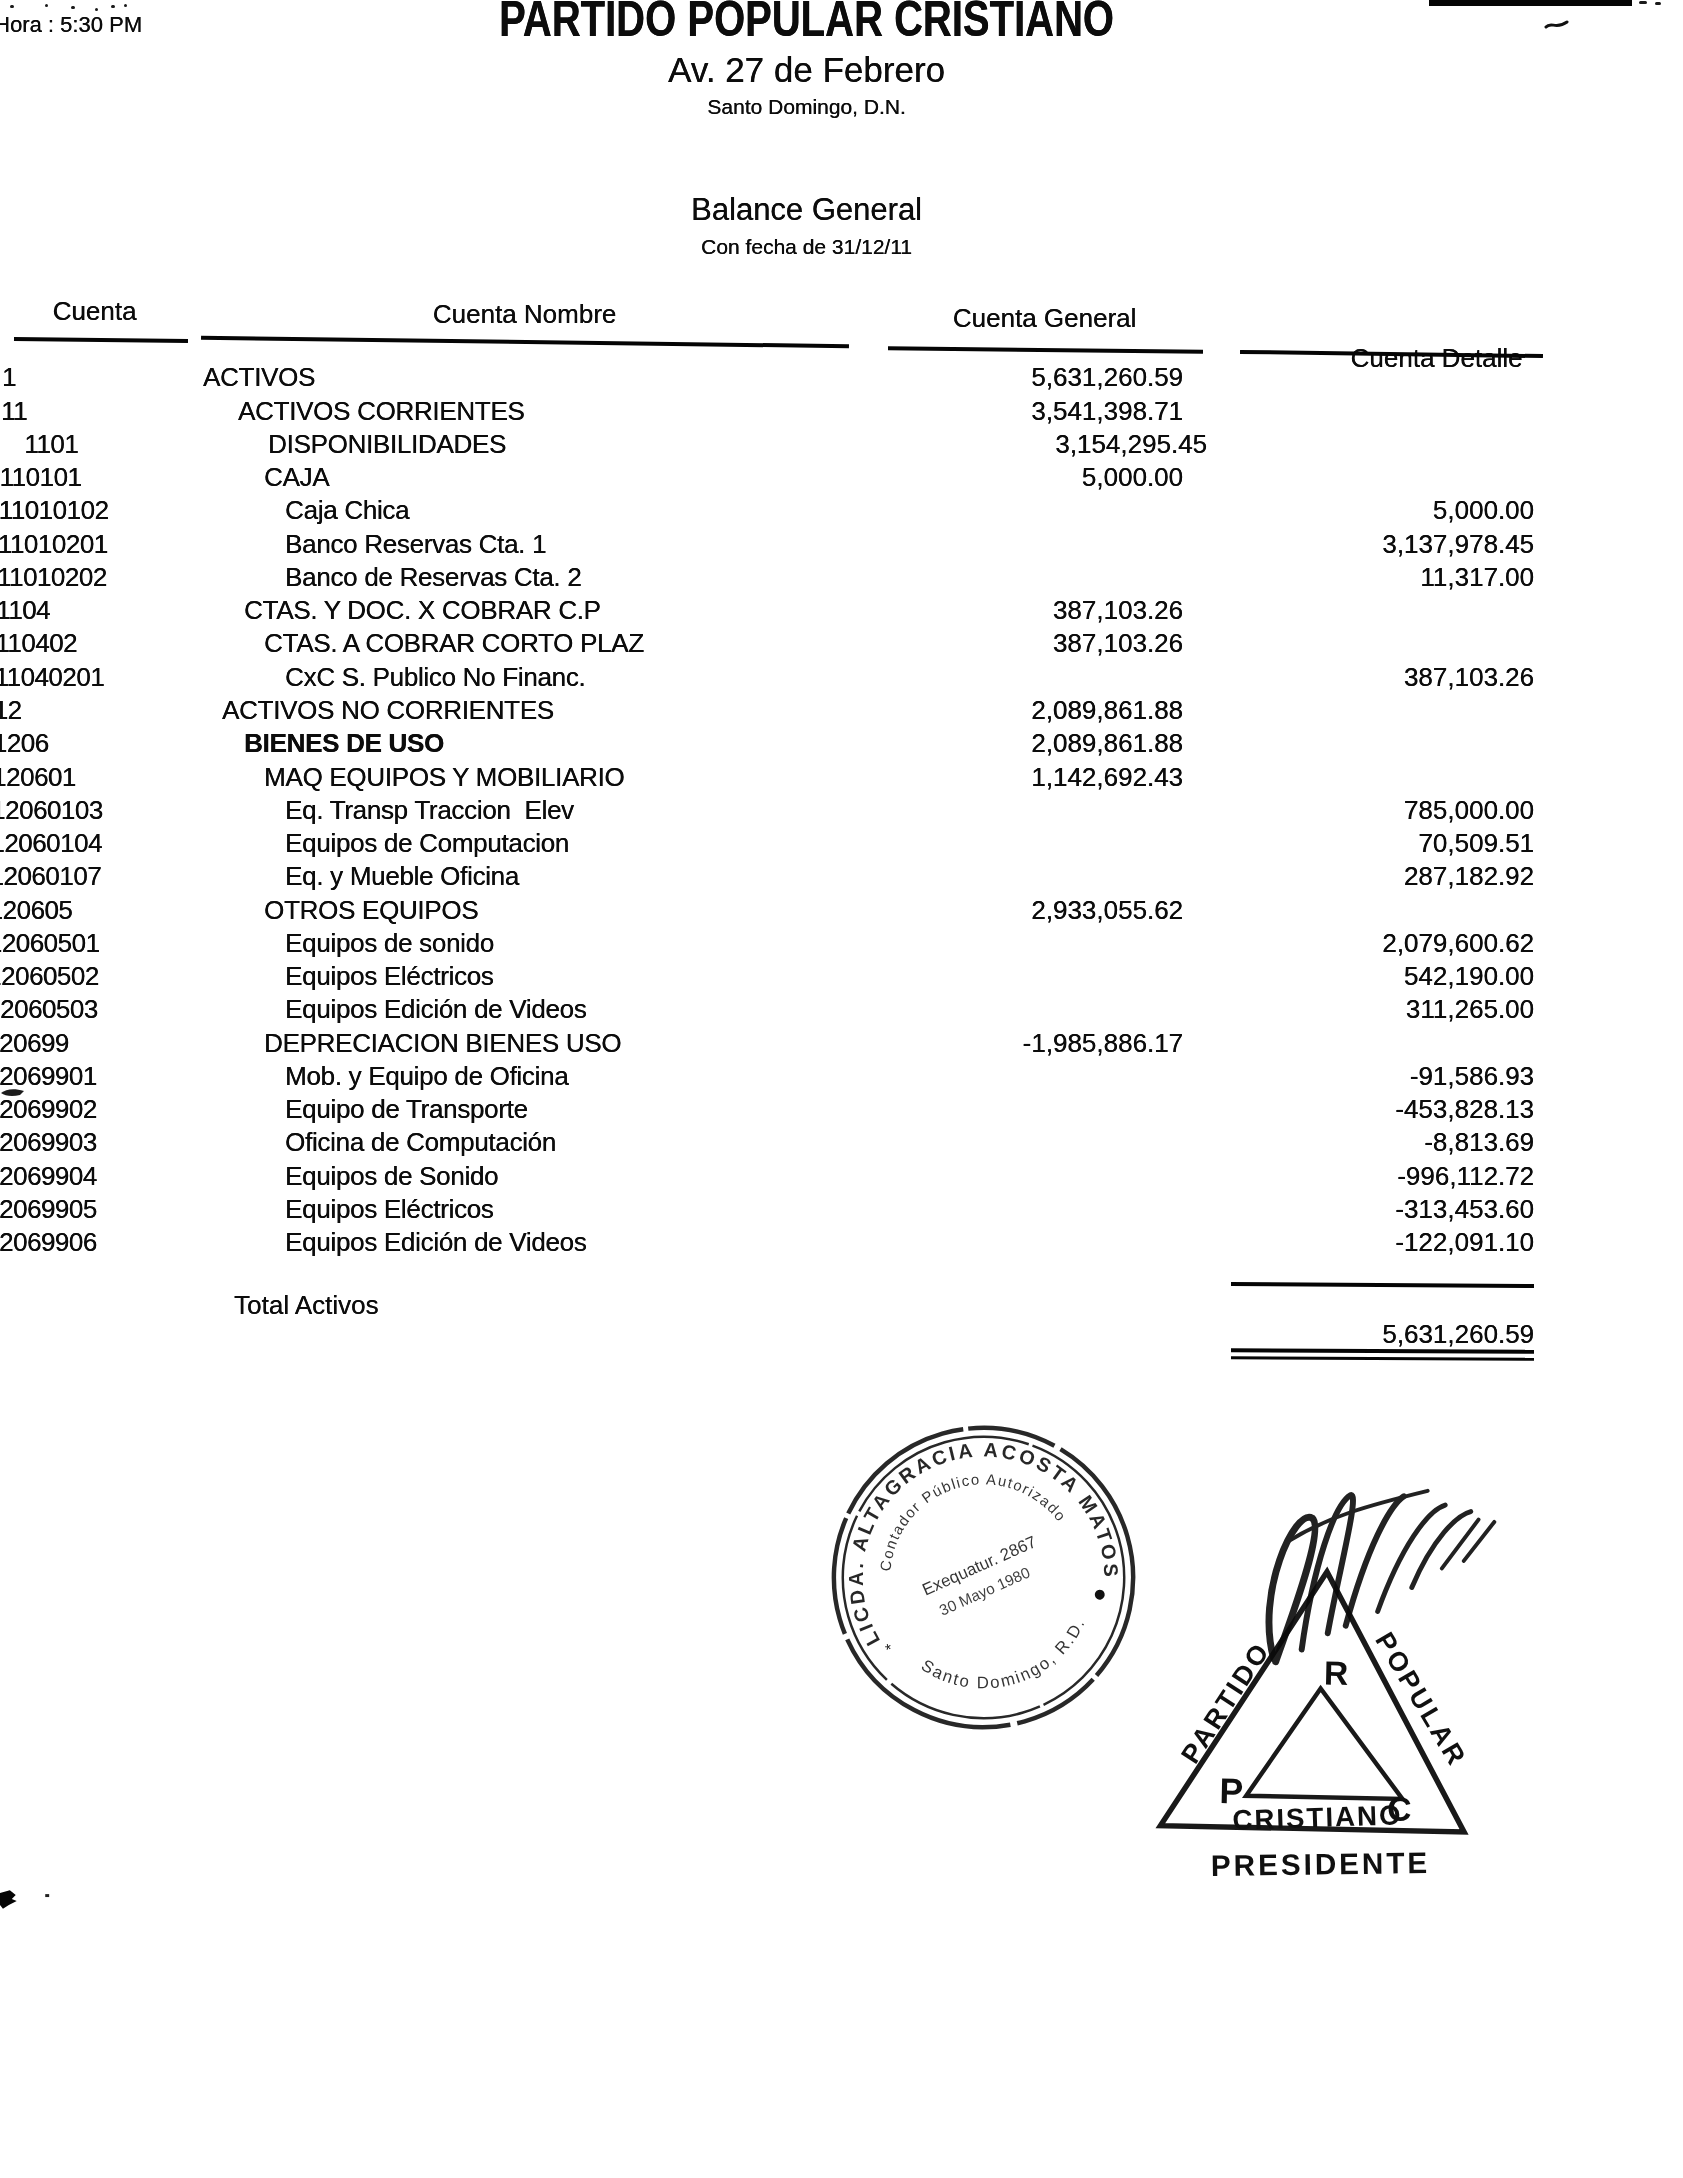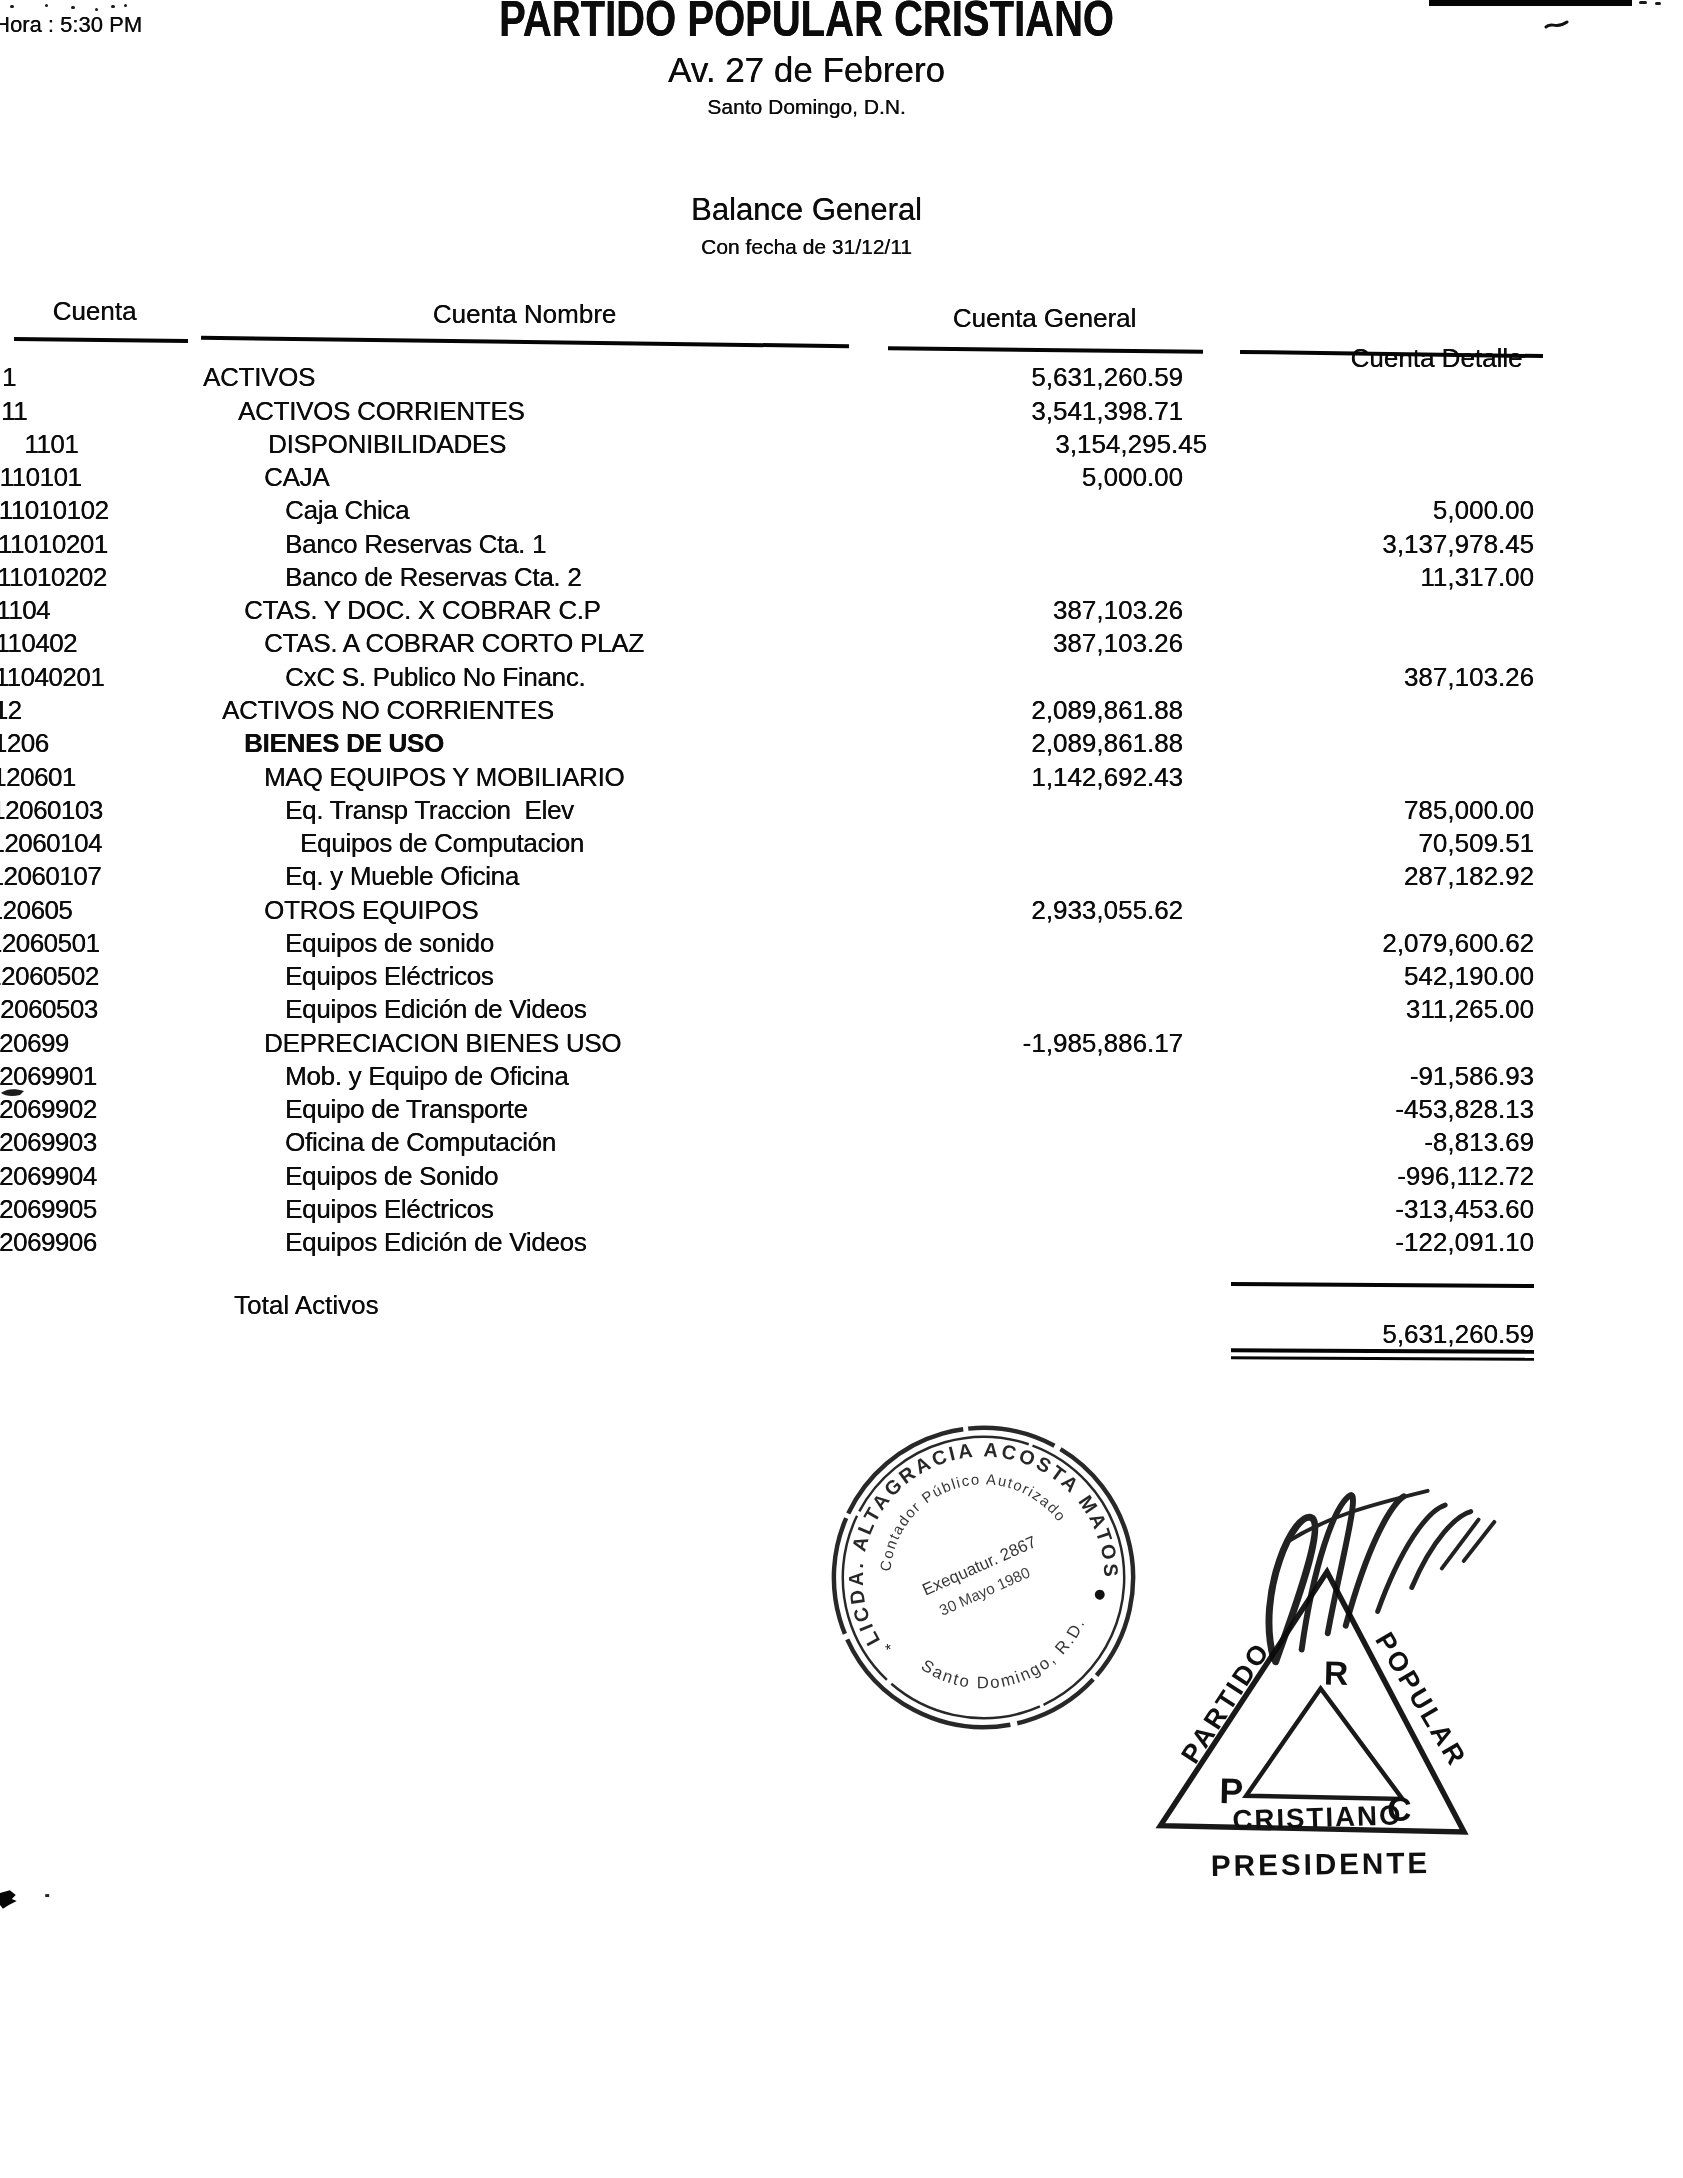--- a/index.html
+++ b/index.html
@@ -156,21 +156,21 @@
         <span class="name" style="left: 264px;">MAQ EQUIPOS Y MOBILIARIO</span>
         <span class="gen">1,142,692.43</span>
       </div>
       <div class="trow ink" style="top: 795px;">
         <span class="code" style="margin-left: -9px;">12060103</span>
         <span class="name" style="left: 285px;">Eq. Transp Traccion  Elev</span>
         <span class="det">785,000.00</span>
       </div>
       <div class="trow ink" style="top: 828px;">
         <span class="code" style="margin-left: -9.8px;">12060104</span>
-        <span class="name" style="left: 285px; margin-left: 15px;">Equipos de Computacion</span>
+        <span class="name" style="left: 285px;">Equipos de Computacion</span>
         <span class="det">70,509.51</span>
       </div>
       <div class="trow ink" style="top: 861px;">
         <span class="code" style="margin-left: -10.6px;">12060107</span>
         <span class="name" style="left: 285px;">Eq. y Mueble Oficina</span>
         <span class="det">287,182.92</span>
       </div>
       <div class="trow ink" style="top: 895px;">
         <span class="code" style="margin-left: -11.5px;">120605</span>
         <span class="name" style="left: 264px;">OTROS EQUIPOS</span>

